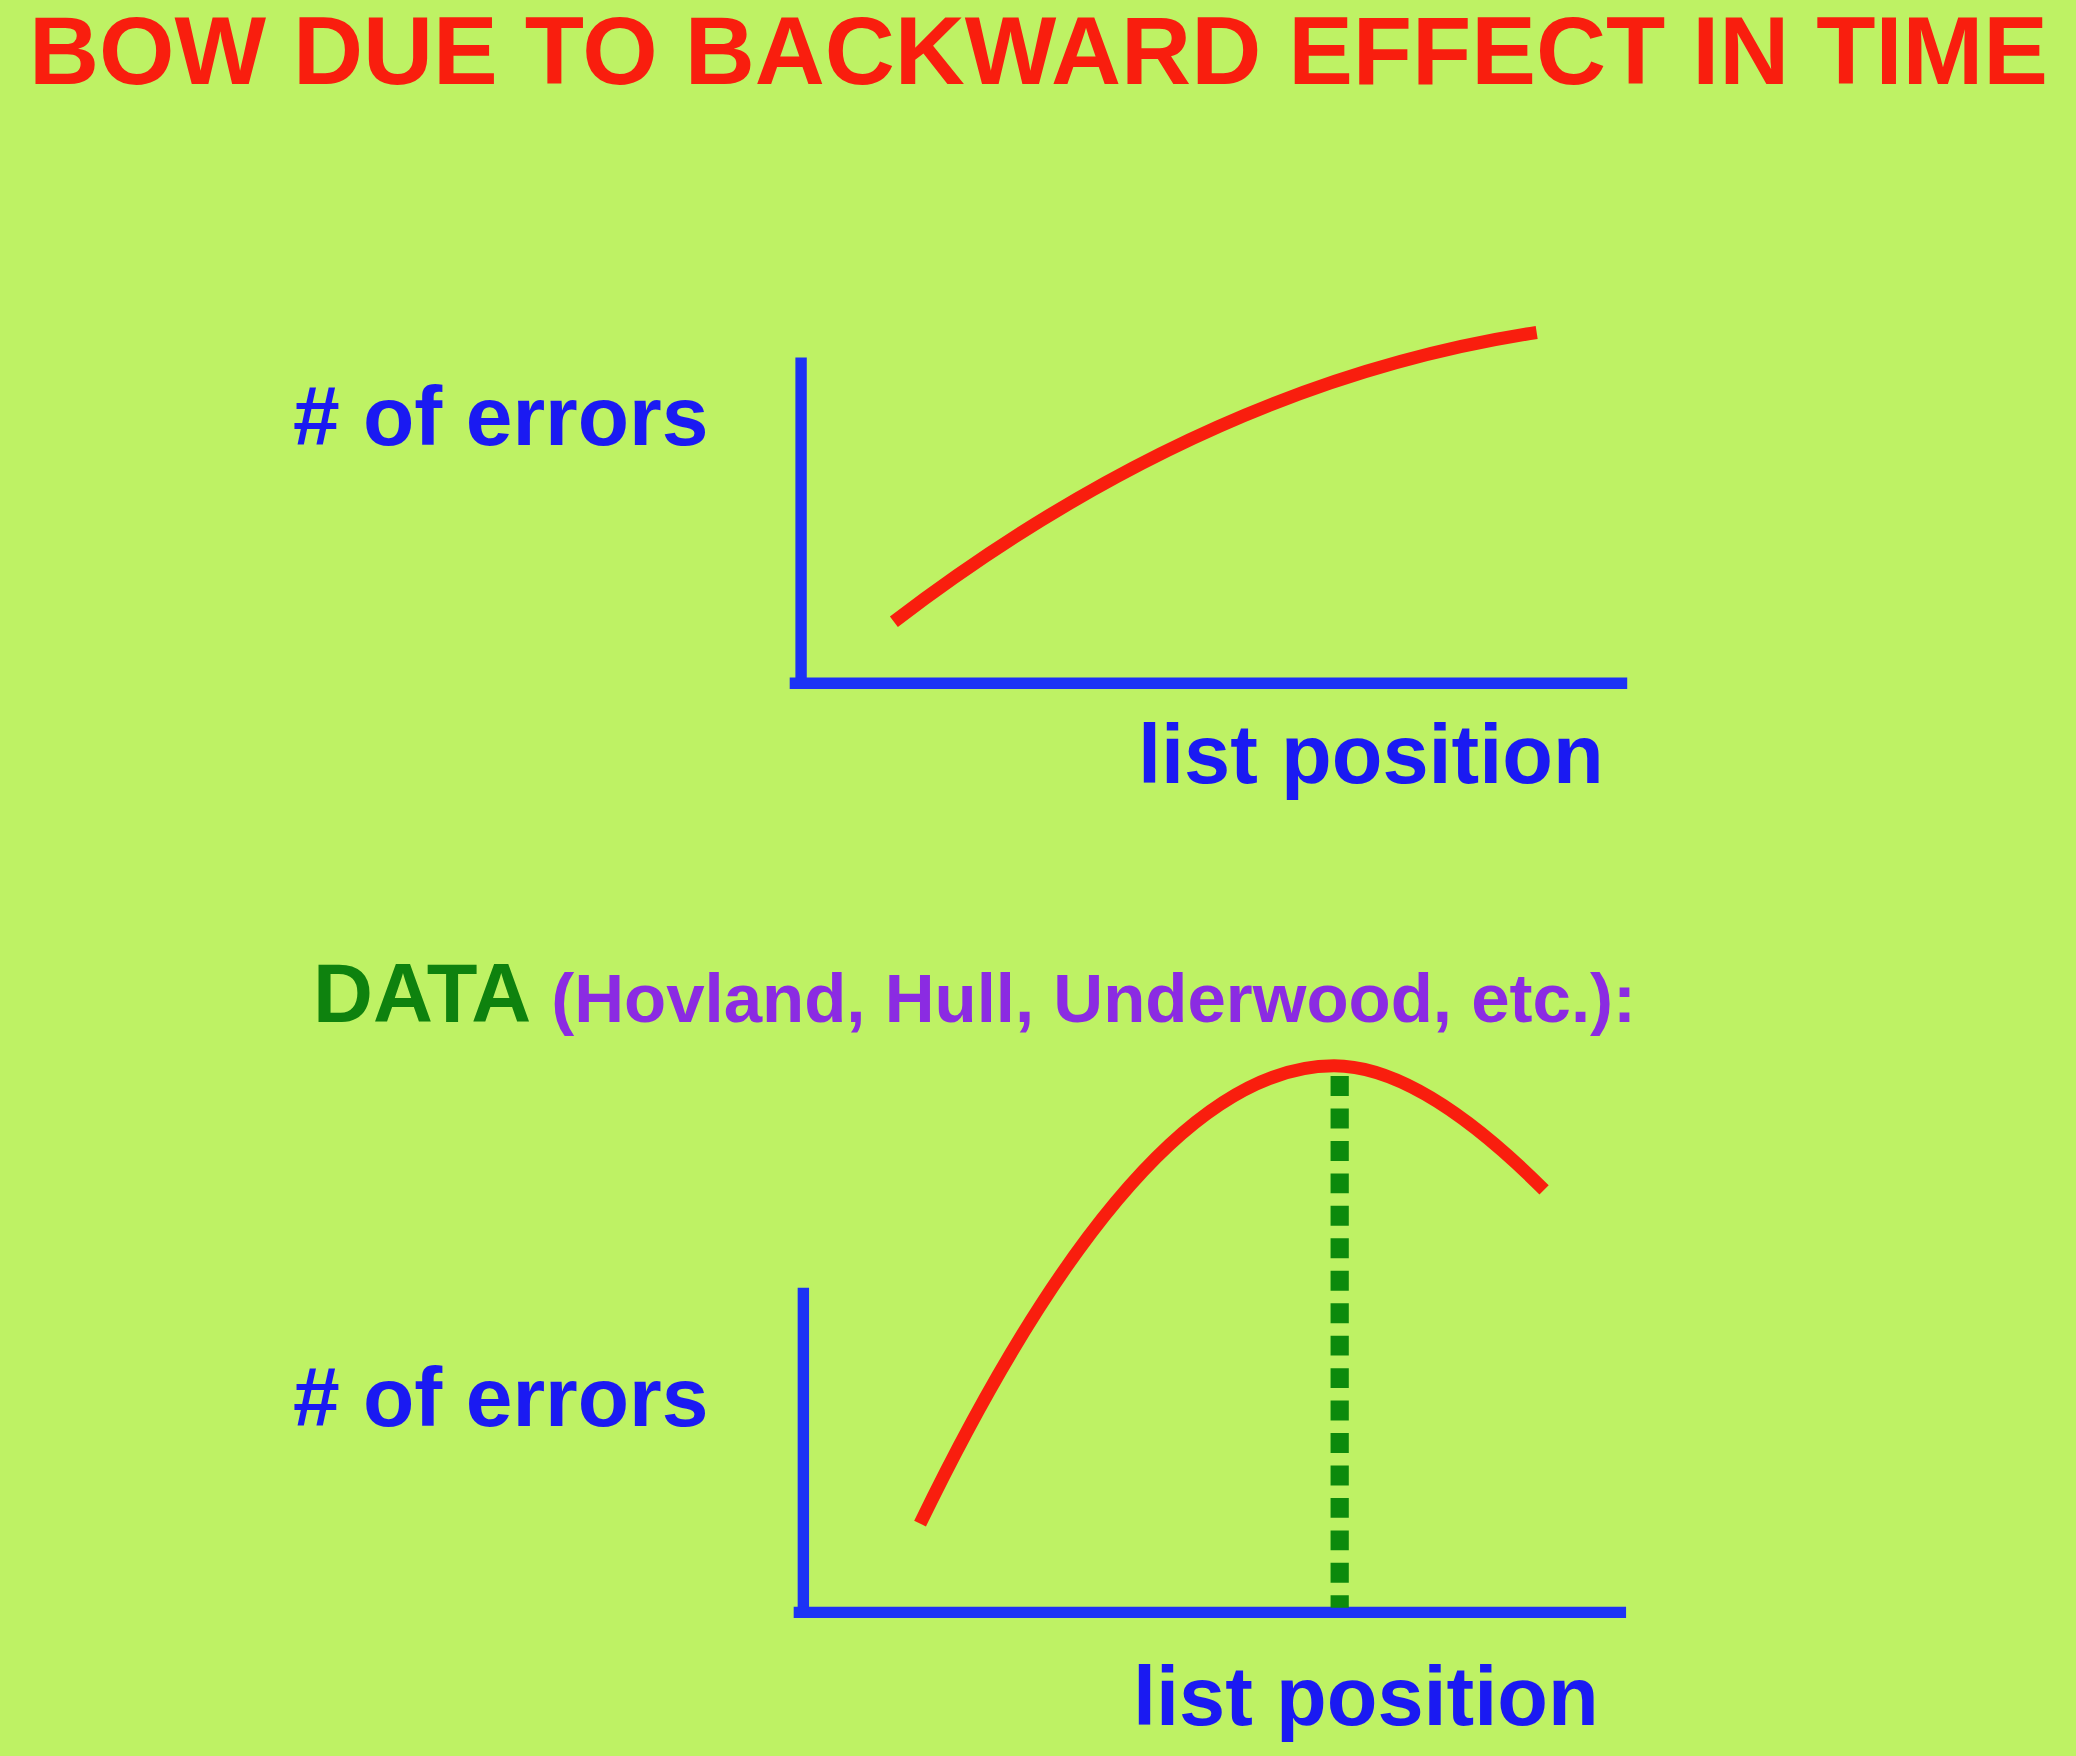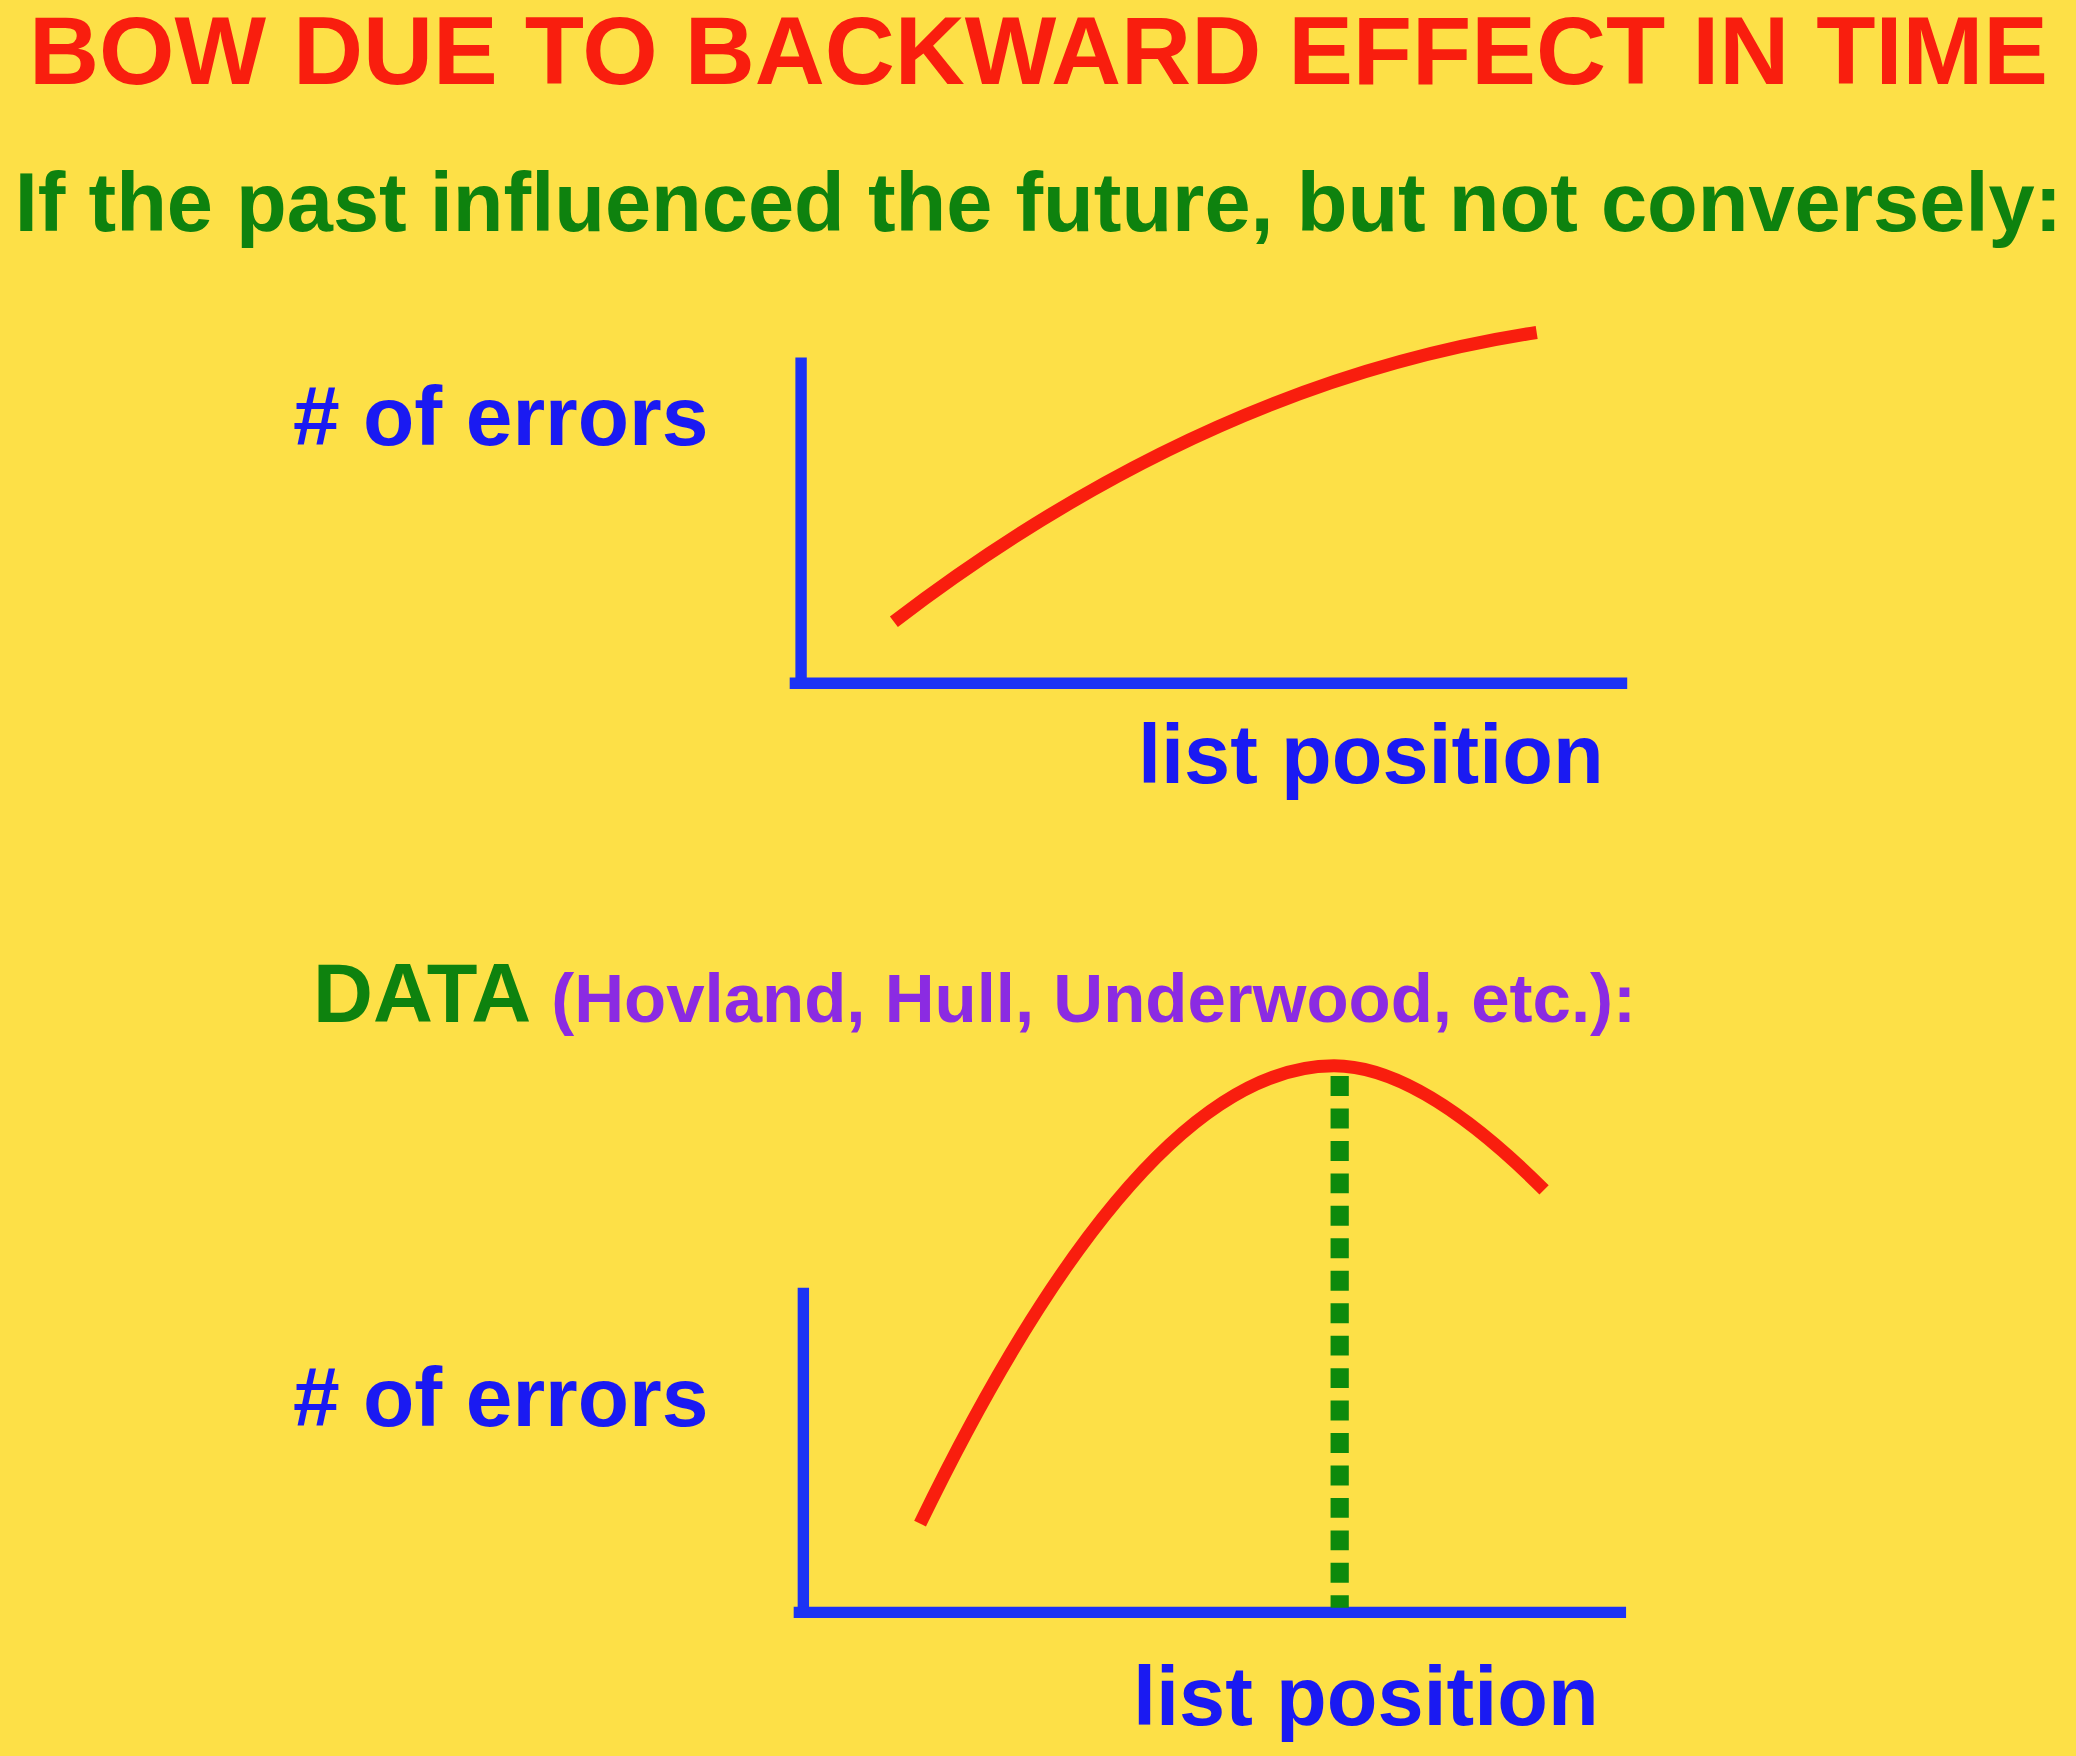--- a/index.html
+++ b/index.html
@@ -1,20 +1,20 @@
 <!DOCTYPE html>
 <html style="font-size:9px"><head>
 <meta charset="utf-8">
 <style>
   html,body{margin:0;padding:0;background:#ffffff;}
   .stage{
     position:relative;
     width:2077px;
     height:1757px;
-    background:#fde047;
+    background:#bef264;
     overflow:hidden;
     font-family:"Liberation Sans","DejaVu Sans",sans-serif;
     font-weight:700;
   }
   .txt{
     position:absolute;
     line-height:1;
     white-space:nowrap;
   }
   .title{
@@ -41,21 +41,20 @@
   .curve{fill:none;stroke-width:23px;stroke-linecap:butt;}
   .dash{fill:none;stroke-width:32px;stroke-dasharray:35 22;stroke-linecap:butt;}
 </style>
 </head>
 <body>
 
 <div class="stage">
 
   <div class="txt title">BOW DUE TO BACKWARD EFFECT IN TIME</div>
 
-  <div class="txt subtitle">If the past influenced the future, but not conversely:</div>
 
   <svg class="canvas" viewBox="0 0 3648 3086" xmlns="http://www.w3.org/2000/svg">
 
     <path class="axis" d="M 1407 628 V 1210" stroke="#1c33f5"></path>
     <path class="axis" d="M 1387 1200 H 2858" stroke="#1c33f5"></path>
     <path class="curve" d="M 1570 1092 Q 2120 672 2699 584" stroke="#f91e0e"></path>
 
     <path class="axis" d="M 1411 2262 V 2842" stroke="#1c33f5"></path>
     <path class="axis" d="M 1394 2832 H 2856" stroke="#1c33f5"></path>
     <path class="dash" d="M 2353 1890 V 2824" stroke="#0c8a0c"></path>

